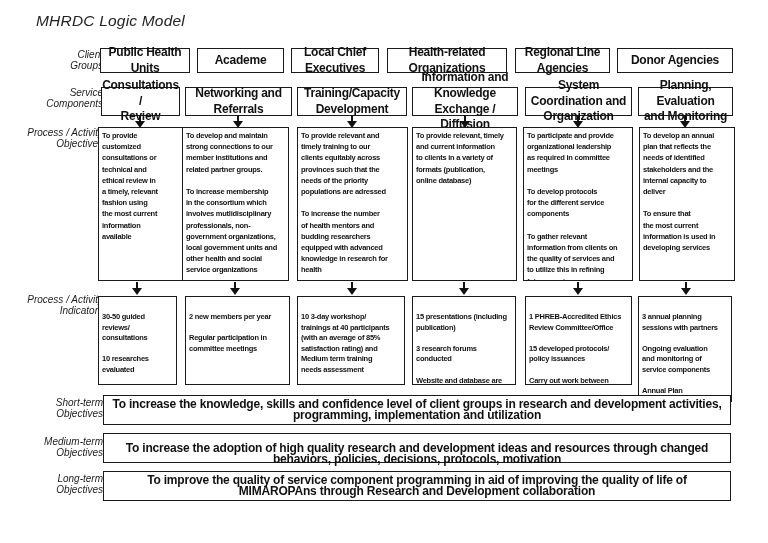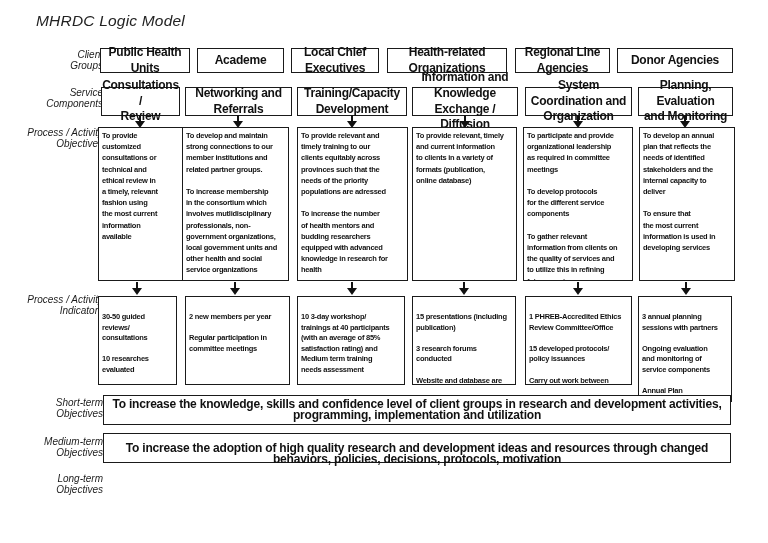--- a/index.html
+++ b/index.html
@@ -250,14 +250,15 @@
 sessions with partners
 
 Ongoing evaluation
 and monitoring of
 service components
 
 Annual Plan</div>
 
   <div class="box box-wide" style="top:395px">To increase the knowledge, skills and confidence level of client groups in research and development activities, programming, implementation and utilization</div>
   <div class="box box-wide mid" style="top:433px">To increase the adoption of high quality research and development ideas and resources through changed behaviors, policies, decisions, protocols, motivation</div>
+  <div class="box box-wide" style="top:471px">To improve the quality of service component programming in aid of improving the quality of life of MIMAROPAns through Research and Development collaboration</div>
 
 </div>
 
 </body></html>

